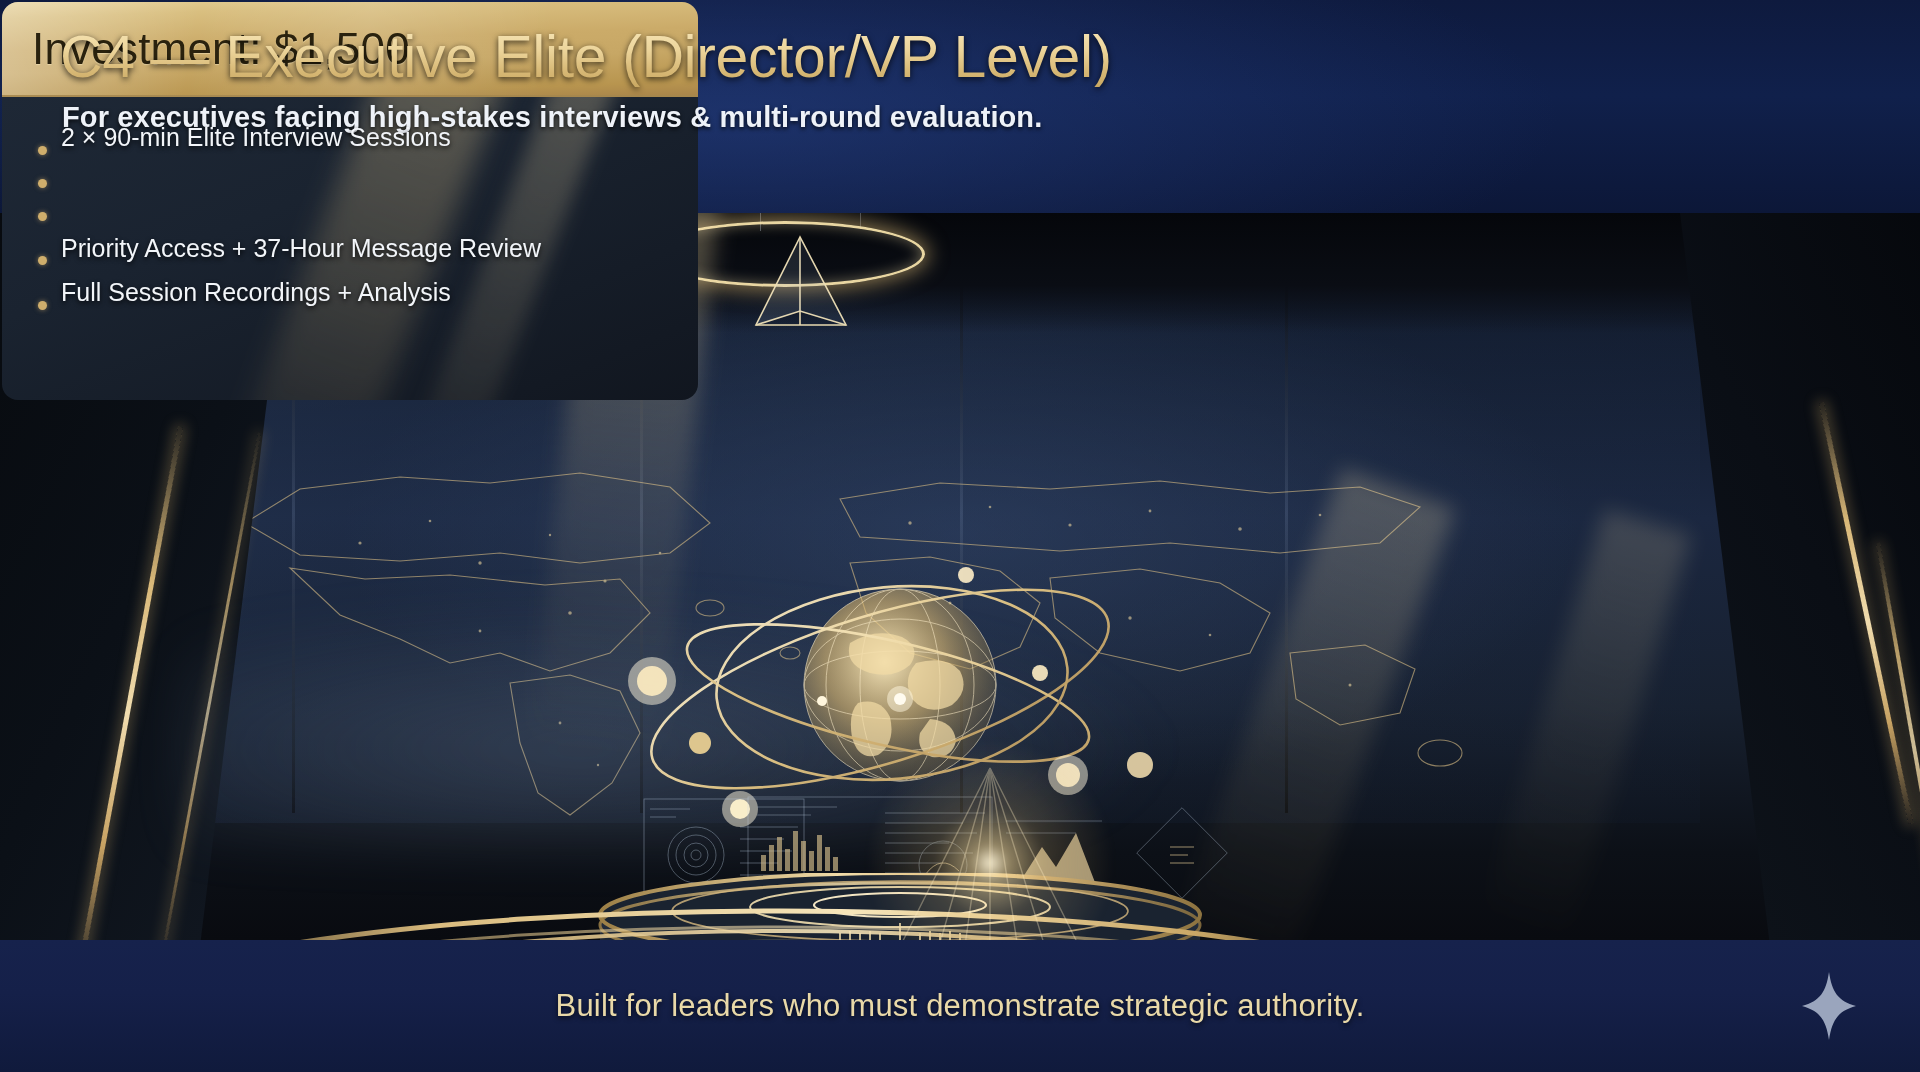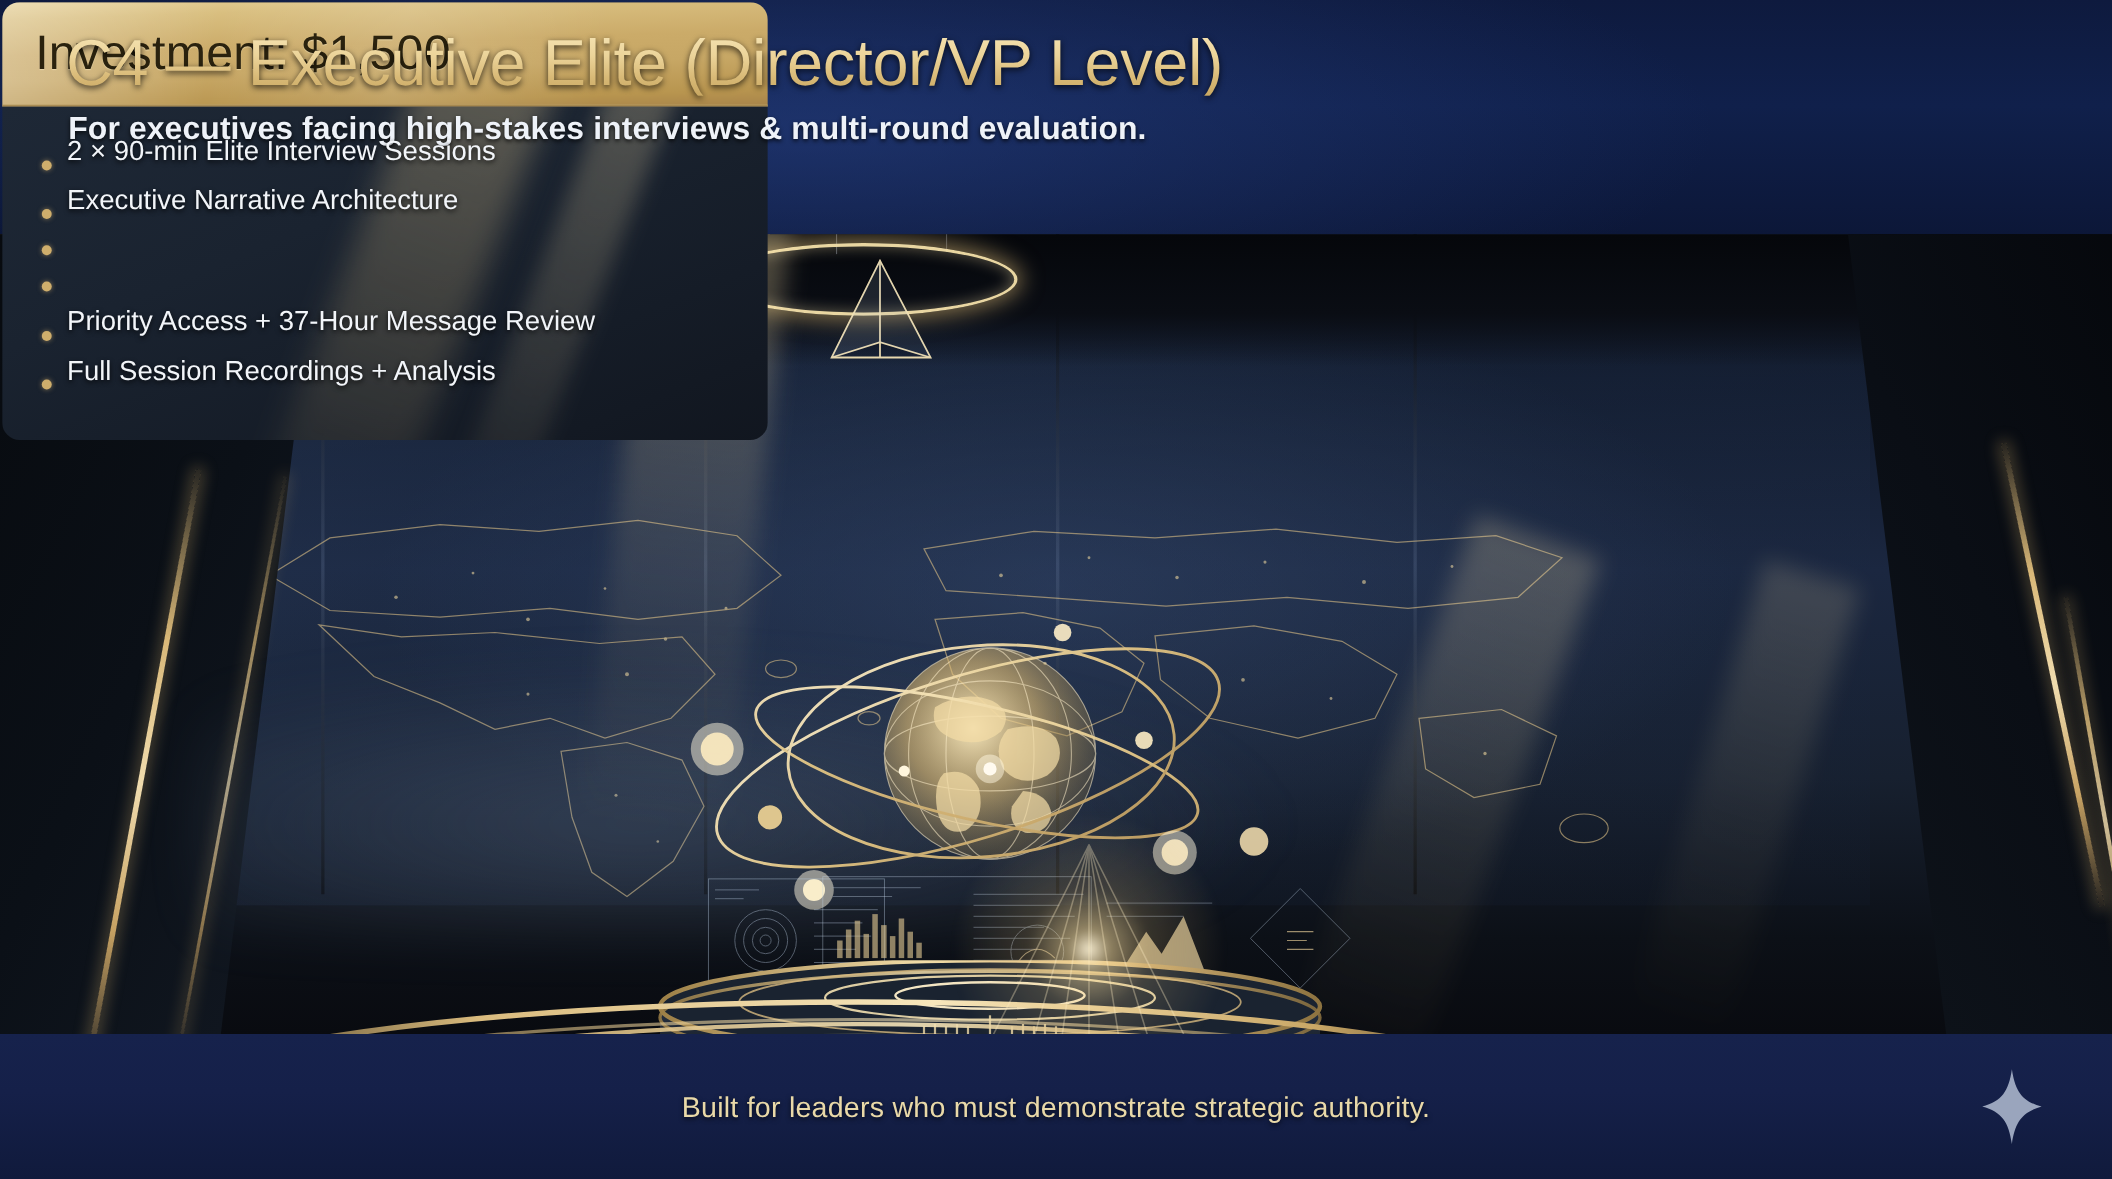--- a/index.html
+++ b/index.html
@@ -206,21 +206,21 @@
     white-space:nowrap;
   }
 
   
   .footer-band{
     position:absolute;left:0;top:940px;width:1920px;height:132px;
     background:linear-gradient(180deg,#16224c 0%,#152049 40%,#101a3c 100%);
     display:flex;align-items:center;justify-content:center;
   }
   .footer-text{
-    font-size:26px;color:#e9d9a8;letter-spacing:.2px;
+    font-size:31px;color:#e9d9a8;letter-spacing:.2px;
     text-shadow:0 2px 5px rgba(0,0,0,.7);
   }
   .sparkle{
     position:absolute;right:62px;top:50%;transform:translateY(-50%);
     width:58px;height:72px;
   }
 </style>
 </head>
 <body>
 
@@ -472,24 +472,20 @@
     <div class="card-body">
       <div class="card-beam"></div>
       <div class="card-beam2"></div>
       <ul class="feature-list">
         <li class="feature-item">
           <span class="bullet"></span>
           <span class="feature-text">2 × 90-min Elite Interview Sessions</span>
         </li>
         <li class="feature-item">
           <span class="bullet"></span>
-          <span class="feature-text">Executive Narrative Architecture</span>
-        </li>
-        <li class="feature-item">
-          <span class="bullet"></span>
         </li>
         <li class="feature-item">
           <span class="bullet"></span>
         </li>
         <li class="feature-item">
           <span class="bullet"></span>
           <span class="feature-text">Priority Access + 37-Hour Message Review</span>
         </li>
         <li class="feature-item">
           <span class="bullet"></span>

